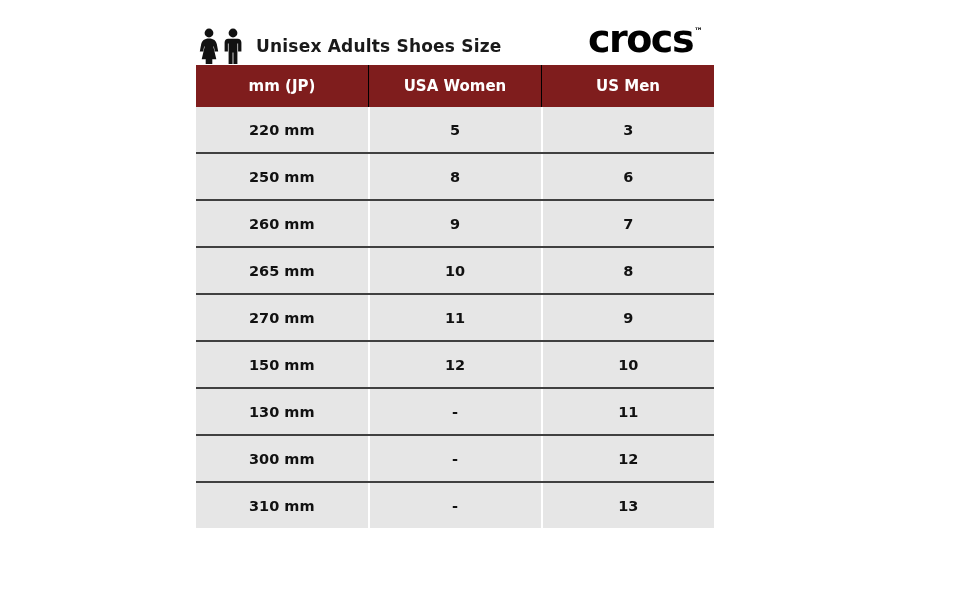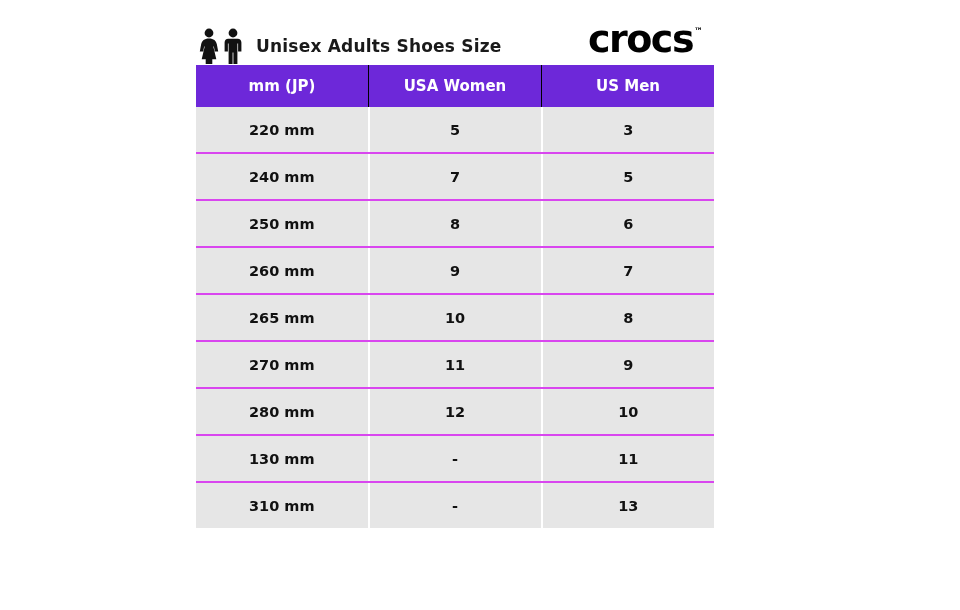--- a/index.html
+++ b/index.html
@@ -89,38 +89,38 @@
     border-collapse: collapse;
     table-layout: fixed;
   }
   .size-table th,
   .size-table td {
     text-align: center;
     font-family: "DejaVu Sans", sans-serif;
     font-weight: bold;
   }
   .size-table thead th {
-    background: #6d28d9;
+    background: #7f1d1d;
     color: #ffffff;
     font-size: 15px;
     height: 42px;
     padding: 0;
     border-right: 1px solid #000000;
   }
   .size-table thead th:last-child {
     border-right: none;
   }
   .size-table tbody td {
     font-size: 14.5px;
     color: #111111;
     height: 45px;
     padding: 0;
     background: #e6e6e6;
     border-right: 2px solid #ffffff;
-    border-bottom: 2px solid #d946ef;
+    border-bottom: 2px solid #404040;
   }
   .size-table tbody td:last-child {
     border-right: none;
   }
   .size-table tbody tr:last-child td {
     border-bottom: none;
   }
   .col-mm { width: 172px; }
   .col-women { width: 172px; }
   .col-men { width: 172px; }
@@ -163,55 +163,55 @@
         <th class="col-men">US Men</th>
       </tr>
     </thead>
     <tbody>
       <tr>
         <td>220 mm</td>
         <td>5</td>
         <td>3</td>
       </tr>
       <tr>
-        <td>240 mm</td>
-        <td>7</td>
-        <td>5</td>
-      </tr>
-      <tr>
         <td>250 mm</td>
         <td>8</td>
         <td>6</td>
       </tr>
       <tr>
         <td>260 mm</td>
         <td>9</td>
         <td>7</td>
       </tr>
       <tr>
         <td>265 mm</td>
         <td>10</td>
         <td>8</td>
       </tr>
       <tr>
         <td>270 mm</td>
         <td>11</td>
         <td>9</td>
       </tr>
       <tr>
-        <td>280 mm</td>
+        <td>150 mm</td>
         <td>12</td>
         <td>10</td>
       </tr>
       <tr>
         <td>130 mm</td>
         <td>-</td>
         <td>11</td>
       </tr>
       <tr>
+        <td>300 mm</td>
+        <td>-</td>
+        <td>12</td>
+      </tr>
+      <tr>
         <td>310 mm</td>
         <td>-</td>
         <td>13</td>
       </tr>
     </tbody>
   </table>
 
 </div>
 
 </body></html>

